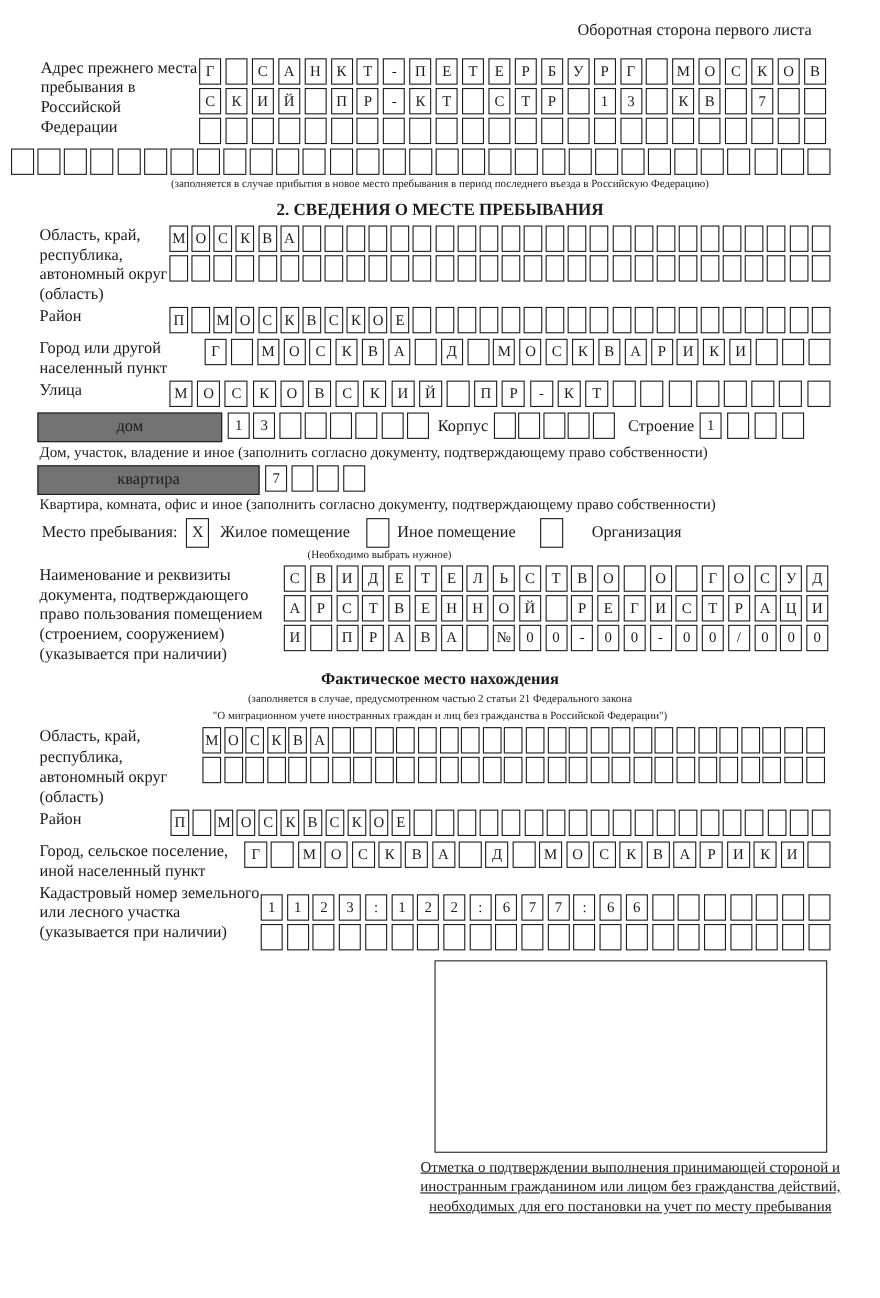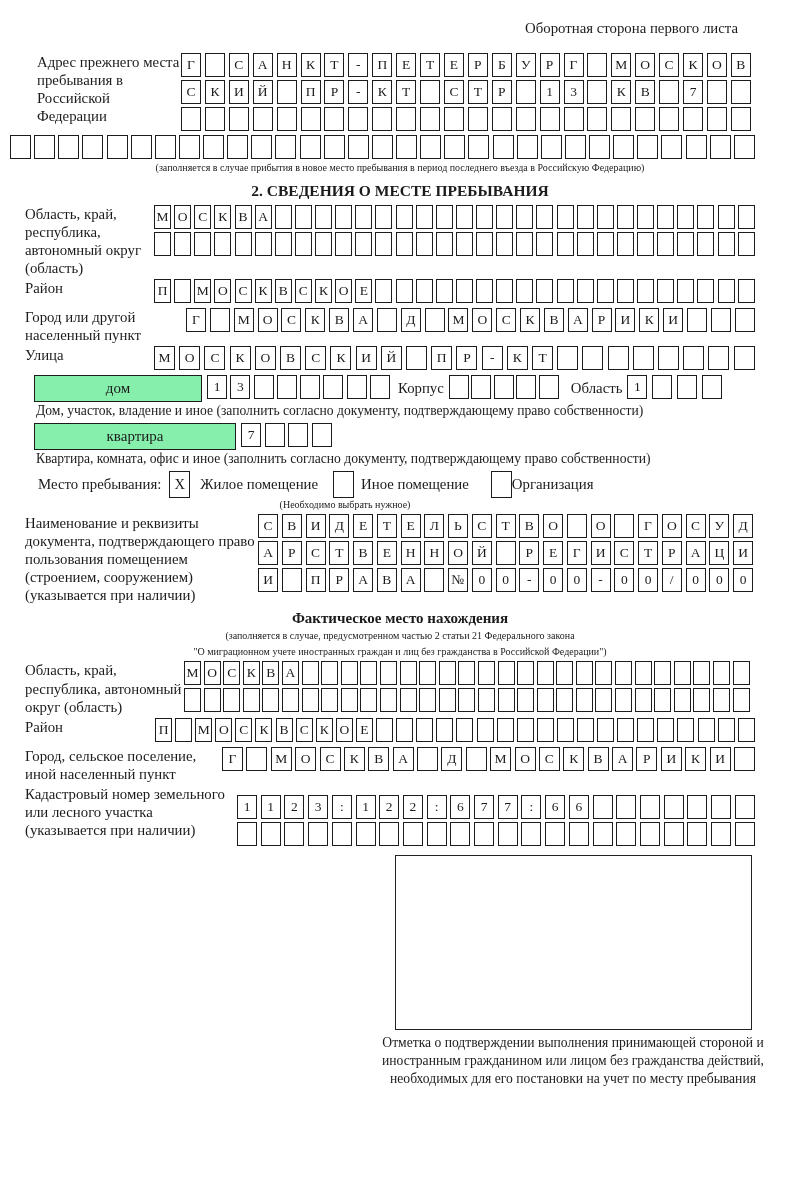--- a/index.html
+++ b/index.html
@@ -3,33 +3,33 @@
 <meta charset="utf-8">
 <style>
   html,body{margin:0;padding:0;}
   body{
     width:800px;height:1180px;overflow:hidden;background:#ffffff;
     font-family:"Liberation Serif","DejaVu Serif",serif;
     color:#1b1b1b;position:relative;
   }
   .hdr-note{margin:20px 62px 0 0;text-align:right;font-size:14.8px;}
   .fr{display:flex;align-items:flex-start;}
-  .flabel{box-sizing:border-box;padding-left:25px;font-size:14.8px;line-height:1.22;}
+  .flabel{box-sizing:border-box;padding-left:36px;font-size:14.8px;line-height:1.22;}
   .inline-label{font-size:14.8px;align-self:center;white-space:nowrap;}
   .cells{display:flex;justify-content:space-between;align-items:center;margin-bottom:3px;}
   .cell{
     box-sizing:border-box;width:20px;height:24px;border:1.7px solid #1c1c1c;
     display:inline-flex;align-items:center;justify-content:center;
     font-size:13.5px;background:#fff;
   }
   .sm .cell{width:17px;}
   .md .cell{width:21px;}
   .widebox{
     box-sizing:border-box;border:1.7px solid #1c1c1c;height:27px;
-    display:flex;align-items:center;justify-content:center;font-size:15px;background:#86efac;
+    display:flex;align-items:center;justify-content:center;font-size:15px;background:#737373;
   }
   .checkbox{
     box-sizing:border-box;width:21px;height:27px;border:1.7px solid #1c1c1c;
     display:inline-flex;align-items:center;justify-content:center;font-size:14.5px;background:#fff;
   }
   .note{font-size:10px;text-align:center;margin:1px 0 3px 0;line-height:1.25;}
   .note-left{font-size:13.6px;margin:1px 0 3px 36px;line-height:1.25;}
   .h2{font-weight:bold;text-align:center;font-size:15.5px;margin:7px 0 5px 0;}
   .h3{font-weight:bold;text-align:center;font-size:15px;margin:6px 0 3px 0;}
   
@@ -45,21 +45,21 @@
   .r-s1{width:570px;}
   .r-s1w{width:745px;margin-left:10px;margin-top:1px;}
   .r-obl{width:601px;}
   .r-city{width:569px;}
   .r-ul{width:601px;}
   .r-doc{width:495px;}
   .r-fobl{width:566px;}
   .r-frai{width:600px;}
   .r-fcity{width:533px;}
   .r-kad{width:518px;}
-  .stamp-wrap{width:452px;margin:6px 0 16px 347px;}
+  .stamp-wrap{width:452px;margin:6px 0 16px 347px;text-decoration:underline;}
   .stamp-box{box-sizing:border-box;width:357px;height:175px;border:1.9px solid #222;margin:0 auto;background:#fff;}
   .stamp-note{font-size:13.6px;text-align:center;line-height:1.32;margin-top:4px;}
   .mb2{margin-bottom:2px;}
 </style>
 </head>
 <body style="color: rgb(27, 27, 27);">
 
 <div class="hdr-note">Оборотная сторона первого листа</div>
 
 <div class="fr" style="margin-top:16px">
@@ -361,21 +361,21 @@
       <span class="cell"></span>
     </div>
   <div class="inline-label" style="margin-left:8px">Корпус</div>
   <div class="cells" style="width:110px;margin-left:5px;margin-bottom:0">
       <span class="cell"></span>
       <span class="cell"></span>
       <span class="cell"></span>
       <span class="cell"></span>
       <span class="cell"></span>
     </div>
-  <div class="inline-label" style="margin-left:12px">Область</div>
+  <div class="inline-label" style="margin-left:12px">Строение</div>
   <div class="cells" style="width:95px;margin-left:5px;margin-bottom:0">
       <span class="cell">1</span>
       <span class="cell"></span>
       <span class="cell"></span>
       <span class="cell"></span>
     </div>
 </div>
 <div class="note-left">Дом, участок, владение и иное (заполнить согласно документу, подтверждающему право собственности)</div>
 
 <div class="fr" style="margin-left:34px">
@@ -389,21 +389,21 @@
 </div>
 <div class="note-left">Квартира, комната, офис и иное (заполнить согласно документу, подтверждающему право собственности)</div>
 
 <div class="fr" style="margin-left:38px;align-items:center">
   <div class="inline-label">Место пребывания:</div>
   <div class="checkbox" style="margin-left:8px">X</div>
   <div class="inline-label" style="margin-left:10px">Жилое помещение</div>
   <div class="checkbox" style="margin-left:15px"></div>
   <div class="inline-label" style="margin-left:7px">Иное помещение</div>
   <div class="checkbox" style="margin-left:22px"></div>
-  <div class="inline-label" style="">Организация</div>
+  <div class="inline-label" style="margin-left:26px">Организация</div>
 </div>
 <div class="note" style="width:690px">(Необходимо выбрать нужное)</div>
 
 <div class="fr mb2">
   <div class="flabel lab-doc">Наименование и реквизиты документа, подтверждающего право пользования помещением (строением, сооружением) (указывается при наличии)</div>
   <div>
     <div class="cells r-doc">
         <span class="cell">С</span>
         <span class="cell">В</span>
         <span class="cell">И</span>

